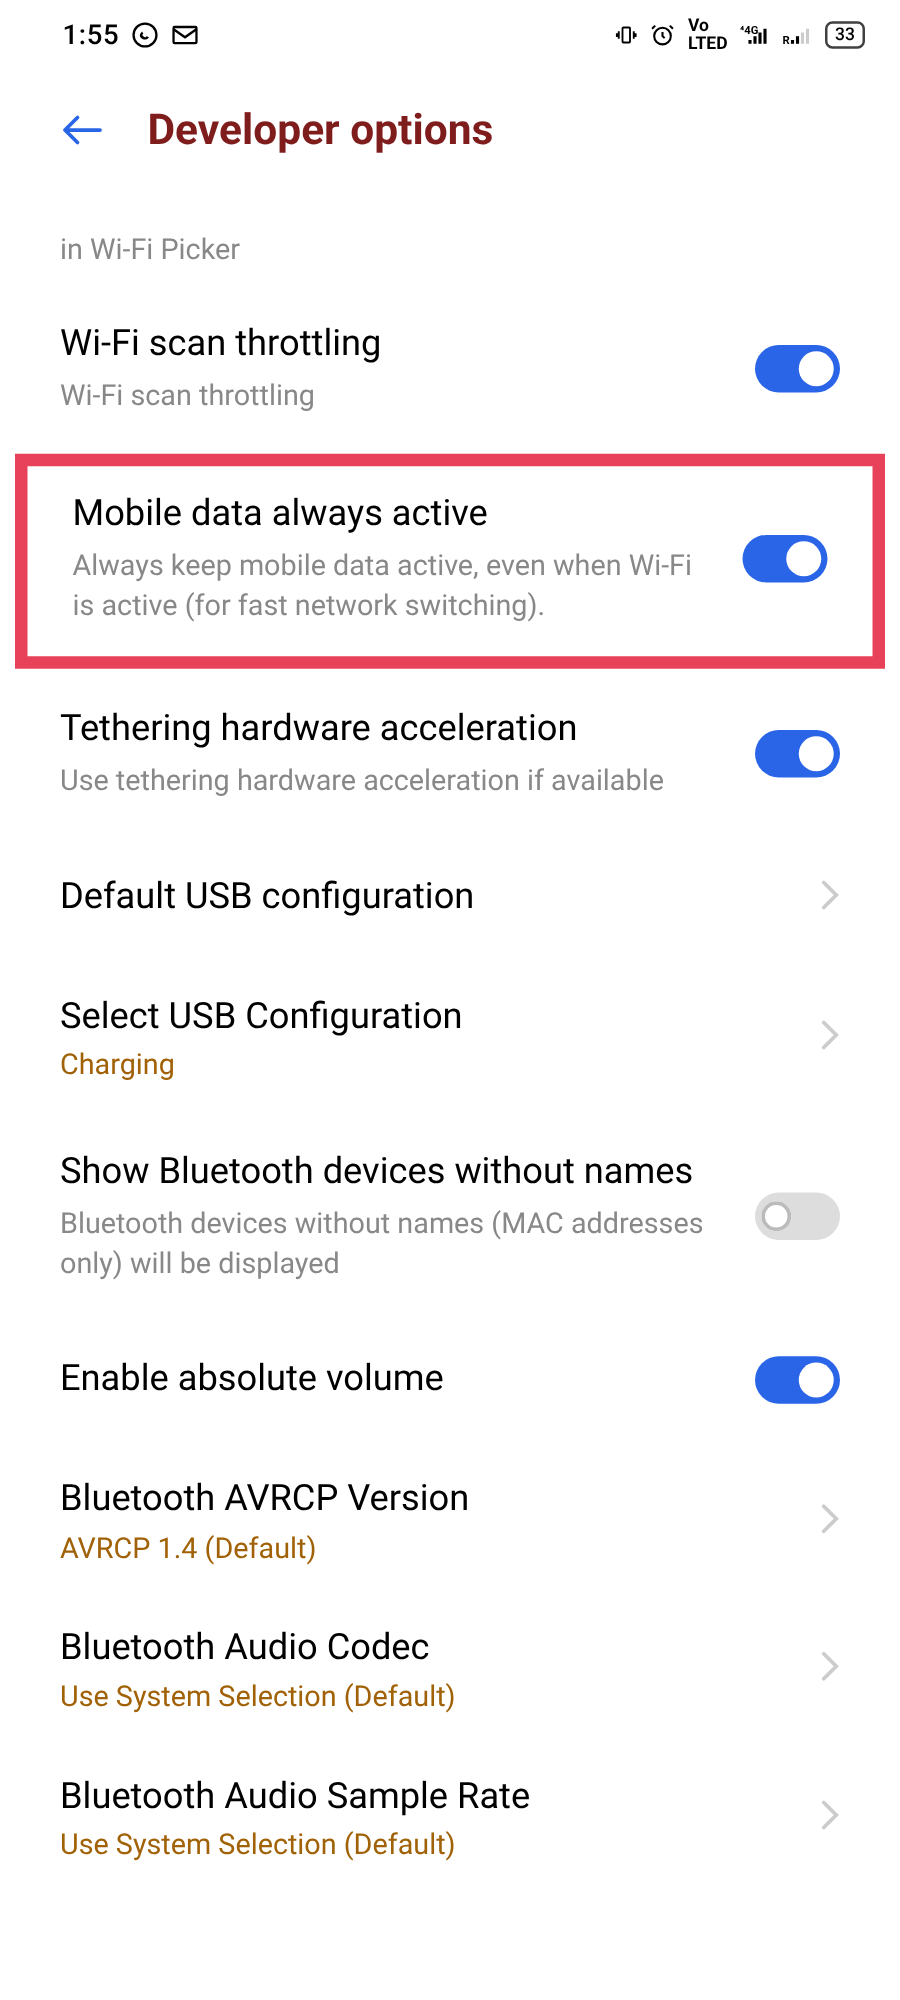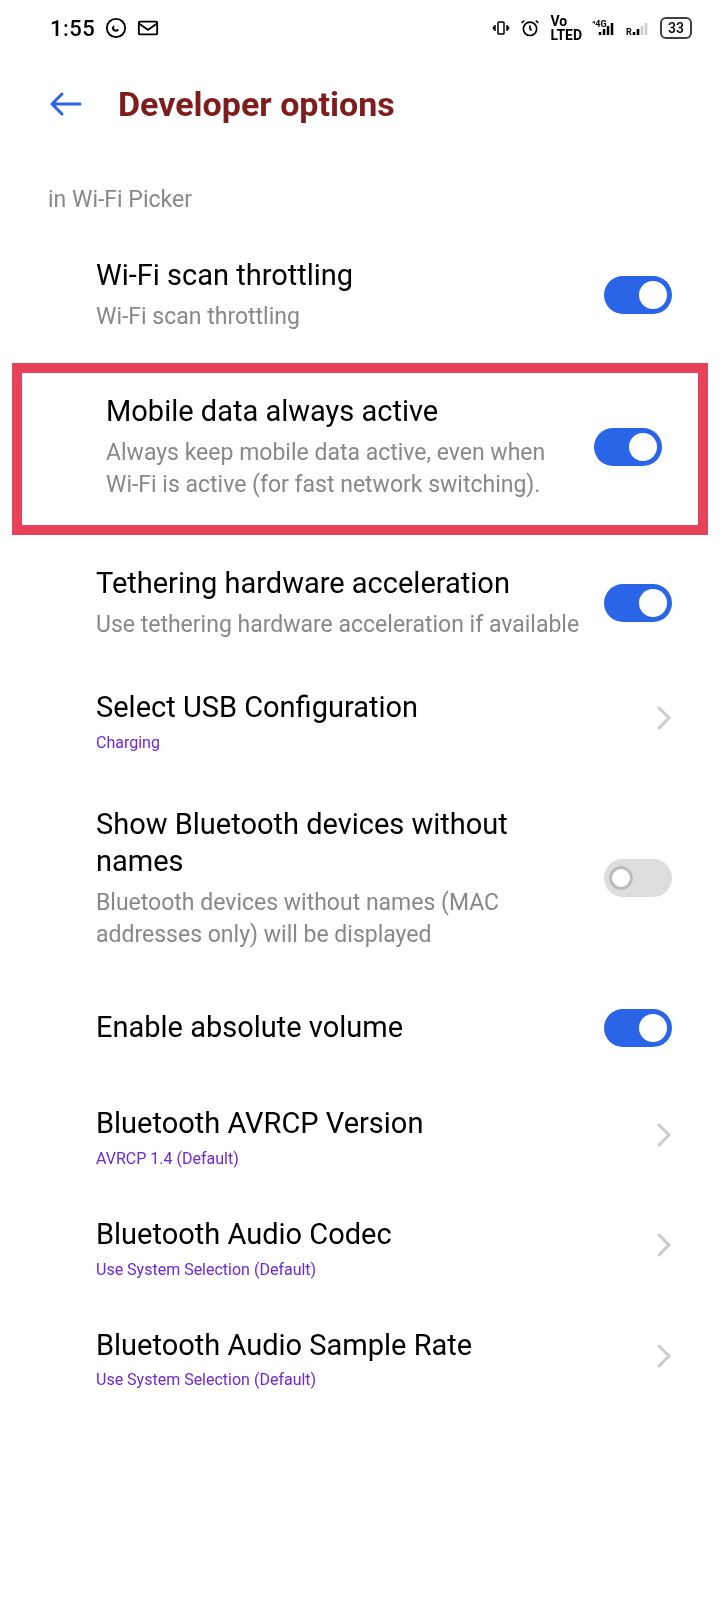--- a/index.html
+++ b/index.html
@@ -61,42 +61,41 @@
       color: #888;
       font-size: 23px;
       padding: 6px 48px 0 48px;
       margin-top: 40px;
     }
     .setting-row {
       display: flex;
       align-items: center;
       padding: 24px 48px;
       gap: 18px;
-      margin-left: 48px;
     }
     .setting-text {
       flex: 1;
       display: flex;
       flex-direction: column;
       gap: 6px;
     }
     .setting-title {
       font-size: 29px;
       color: #000;
       font-weight: 400;
       line-height: 1.3;
     }
     .setting-desc {
       font-size: 23px;
       color: #888;
       line-height: 1.4;
     }
     .setting-value {
-      font-size: 16px;
-      color: #6d28d9;
+      font-size: 23px;
+      color: #a16207;
     }
     .toggle {
       width: 68px;
       height: 38px;
       border-radius: 19px;
       position: relative;
       flex-shrink: 0;
     }
     .toggle-on {
       background: #2a65e8;
@@ -226,20 +225,30 @@
   <div class="setting-row">
     <div class="setting-text">
       <div class="setting-title">Tethering hardware acceleration</div>
       <div class="setting-desc">Use tethering hardware acceleration if available</div>
     </div>
     <div class="toggle toggle-on">
         <div class="toggle-knob"></div>
       </div>
   </div>
 
+  <div class="setting-row" style="padding-top:34px;padding-bottom:34px;">
+    <div class="setting-text">
+      <div class="setting-title">Default USB configuration</div>
+    </div>
+    <span class="chevron">
+      <svg width="16" height="26" viewBox="0 0 16 26" fill="none" stroke="#ccc" stroke-width="3" stroke-linecap="round">
+          <path d="M3 3l10 10L3 23"></path>
+        </svg>
+    </span>
+  </div>
 
   <div class="setting-row">
     <div class="setting-text">
       <div class="setting-title">Select USB Configuration</div>
       <div class="setting-value">Charging</div>
     </div>
     <span class="chevron">
       <svg width="16" height="26" viewBox="0 0 16 26" fill="none" stroke="#ccc" stroke-width="3" stroke-linecap="round">
           <path d="M3 3l10 10L3 23"></path>
         </svg>

